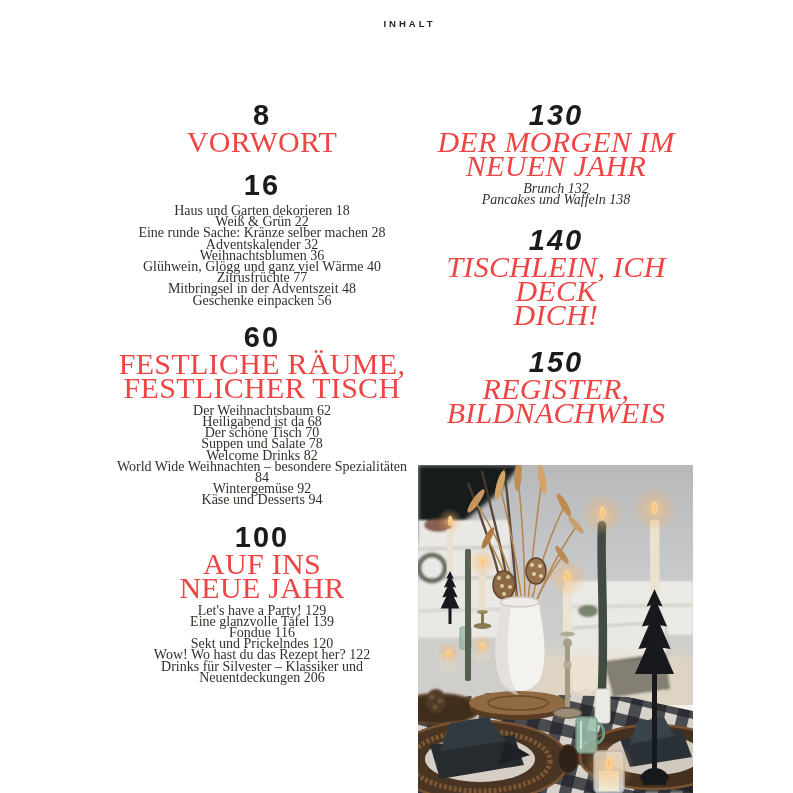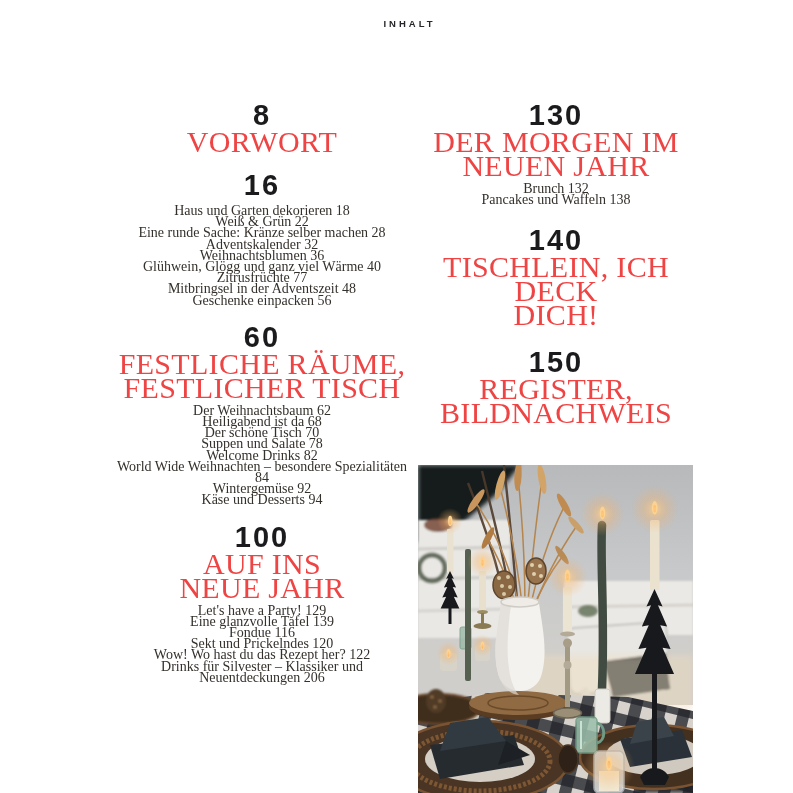--- a/index.html
+++ b/index.html
@@ -6,21 +6,21 @@
   body{width:793px;height:793px;position:relative;overflow:hidden;
        font-family:"Liberation Serif", serif;color:#222;}
 
   .page-header{position:absolute;top:18px;left:0;width:100%;text-align:center;
        transform:translateX(13px);
        font-family:"Liberation Sans", sans-serif;font-weight:bold;
        font-size:9.5px;letter-spacing:3px;color:#26262a;}
 
   .toc-column{position:absolute;text-align:center;}
   .toc-column.left{left:112px;top:100px;width:300px;}
-  .toc-column.right{left:420px;top:100px;width:272px;}
+  .toc-column.right{left:420px;top:100px;width:272px;font-style:italic;}
 
   .toc-section{margin-bottom:16px;}
   .toc-column.right .toc-section{margin-bottom:20px;}
 
   .toc-number{font-family:"Liberation Sans", sans-serif;font-weight:bold;
        font-size:29px;line-height:30px;letter-spacing:2px;color:#1b1b1d;}
   .toc-title-line{font-family:"Liberation Serif", serif;
        font-size:30px;line-height:24px;letter-spacing:0.3px;color:#ef4444;}
   .toc-items{list-style:none;margin:5px 0 0 0;padding:0;}
   .toc-items li{font-size:14px;line-height:11.2px;color:#34302b;}

